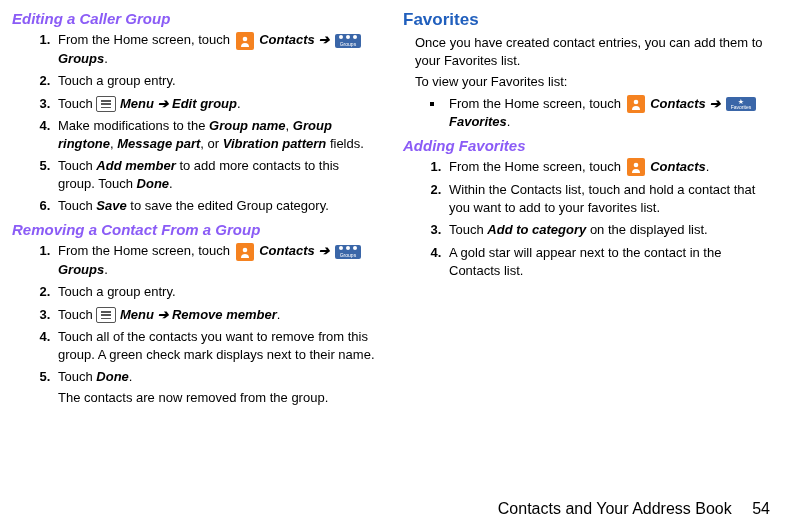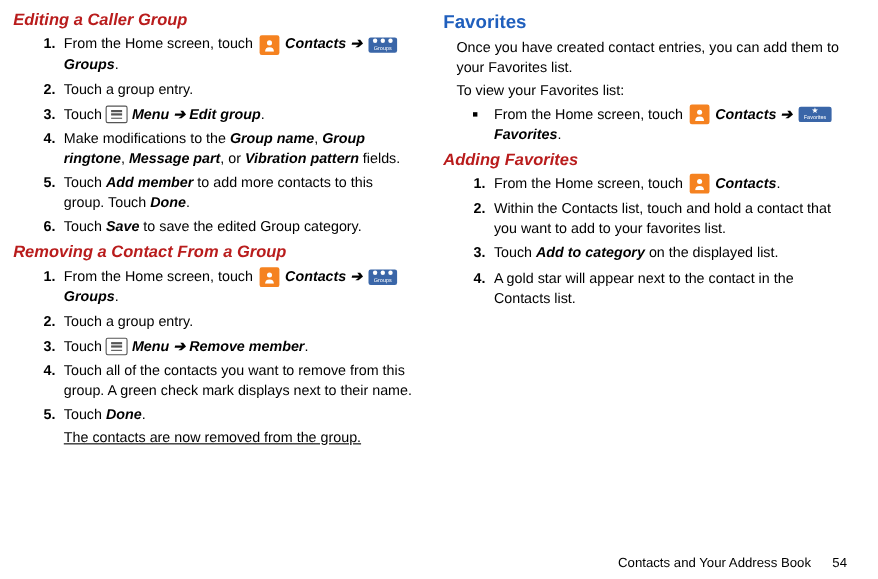--- a/index.html
+++ b/index.html
@@ -16,21 +16,21 @@
   .columns {
     display: flex;
     flex-direction: row;
     gap: 24px;
   }
   .col {
     flex: 1;
     min-width: 0;
   }
   .section-h2 {
-    color: #b91c1c;
+    color: #8b5cf6;
     font-style: italic;
     font-weight: bold;
     font-size: 15px;
     margin: 0 0 4px 0;
   }
   .section-h1 {
     color: #205fbd;
     font-weight: bold;
     font-size: 17px;
     margin: 0 0 4px 0;
@@ -144,27 +144,26 @@
     flex-direction: column;
     justify-content: space-between;
   }
   .icon-menu .bars div {
     height: 1.5px;
     background: #555;
   }
   .sub-note {
     margin-left: 0;
     margin-top: 3px;
-    text-decoration: underline;
   }
   .footer {
     position: absolute;
     bottom: 8px;
     right: 28px;
-    font-size: 12px;
+    font-size: 16px;
   }
   .footer .pg { margin-left: 16px; }
 </style>
 </head>
 <body>
 
 <div class="columns">
 
   <div class="col">
 

